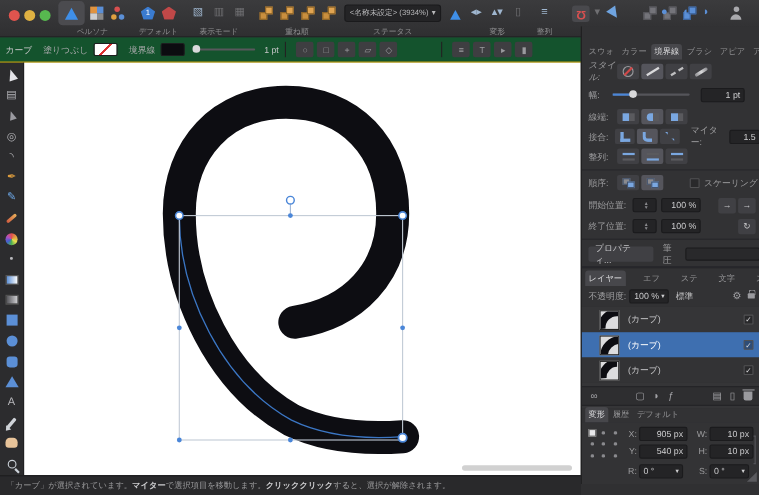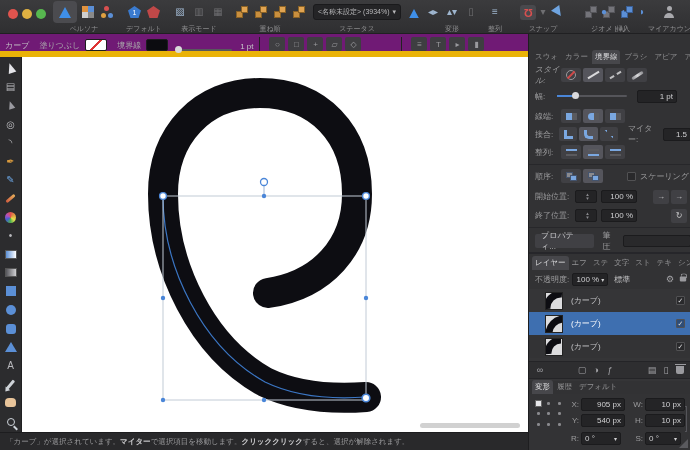--- a/index.html
+++ b/index.html
@@ -34,22 +34,22 @@
   .dots3 i{position:absolute;width:5px;height:5px;border-radius:50%;}
   .docdrop{height:16px;background:#242426;border:1px solid #1a1a1c;border-radius:3px;
      font-size:7px;color:#b9b9bb;display:flex;align-items:center;padding:0 4px;white-space:nowrap;}
   .magnet{color:#d85050;transform:rotate(180deg);font-size:11px;font-weight:bold;}
   .person{position:relative;width:12px;height:12px;}
   .person i{position:absolute;left:3.5px;top:0;width:5px;height:5px;border-radius:50%;background:#a9a9ad;}
   .person b{position:absolute;left:1px;bottom:0;width:10px;height:5px;border-radius:5px 5px 0 0;background:#a9a9ad;}
   .curico{width:0;height:0;border-left:5px solid transparent;border-right:5px solid transparent;border-top:10px solid #6fa4e0;transform:rotate(-35deg);}
 
   
-  #ctxbar{position:absolute;left:0;top:34px;width:528px;height:23px;background:#701a75;border-bottom:6px solid #eab308;
-     display:flex;align-items:flex-end;font-size:8px;color:#a9a9ab;}
+  #ctxbar{position:absolute;left:0;top:34px;width:528px;height:23px;background:#14532d;border-bottom:1px solid #eab308;
+     display:flex;align-items:center;font-size:8px;color:#a9a9ab;}
   .swatch{width:22px;height:12px;border:1px solid #1d1d1f;border-radius:2px;}
   .sw-none{background:linear-gradient(135deg,#fff 45%,#d33 45%,#d33 55%,#fff 55%);}
   .sw-black{background:#0c0c10;}
   .slider{position:relative;width:56px;height:2px;background:#58585c;border-radius:1px;}
   .slider i{position:absolute;left:-1px;top:-3px;width:7px;height:7px;border-radius:50%;background:#d9d9db;}
   .cbtn{width:16px;height:14px;background:#3e3e41;border-radius:2px;margin-left:3px;
      display:flex;align-items:center;justify-content:center;font-size:8px;color:#9a9a9e;}
   .vsep{width:1px;height:14px;background:#222;margin:0 6px;}
 
   
@@ -70,21 +70,21 @@
   .eyed:after{content:"";position:absolute;left:-1.5px;bottom:-3px;border-left:3px solid transparent;border-right:3px solid transparent;border-top:4px solid #cfd3d8;}
   .hand{width:11px;height:9px;background:#e8c49a;border-radius:4px 4px 3px 3px;}
   .mag{position:relative;width:8px;height:8px;border:1.6px solid #cdd3da;border-radius:50%;}
   .mag:after{content:"";position:absolute;right:-4px;bottom:-4px;width:5px;height:2px;background:#cdd3da;transform:rotate(45deg);}
 
   
   #canvas{position:absolute;left:22px;top:57px;width:506px;height:375px;background:#ffffff;}
   #hscroll{position:absolute;left:398px;top:366px;width:100px;height:5px;border-radius:3px;background:#c9c9c9;opacity:.85;}
 
   
-  #rightpanel{position:absolute;left:528px;top:34px;width:162px;height:416px;background:#323234;border-left:1px solid #1e1e20;font-size:8px;}
+  #rightpanel{position:absolute;left:528px;top:24px;width:162px;height:416px;background:#323234;border-left:1px solid #1e1e20;font-size:8px;}
   .ptabs{position:absolute;left:0;width:162px;display:flex;align-items:flex-end;gap:1px;padding-left:3px;color:#939395;font-size:7.5px;}
   .ptab{padding:2px 3px;white-space:nowrap;}
   .ptab.active{background:#47474b;color:#dedee0;border-radius:3px 3px 0 0;}
   .prow{position:absolute;left:0;width:162px;display:flex;align-items:center;color:#aeaeb0;}
   .plabel{color:#9c9c9e;}
   .fbox{background:#242426;border:1px solid #1b1b1d;border-radius:2px;color:#cfcfd1;
      display:flex;align-items:center;justify-content:flex-end;padding:0 3px;height:13px;font-size:8px;}
   .mbtn{width:20px;height:14px;background:#404044;border-radius:2px;margin-right:2px;display:flex;align-items:center;justify-content:center;}
   .mbtn.sel{background:#55555c;}
   .diag{width:13px;height:2px;background:#d9d9db;transform:rotate(-32deg);}
@@ -558,21 +558,21 @@
     <div class="abs" style="left:0;top:193px;width:162px;height:1px;background:#27272a;"></div>
 
     <div class="prow" style="top:198px;height:18px;padding-left:6px;">
       <span class="pbtn">プロパティ...</span>
       <span class="plabel" style="margin-left:8px;">筆圧</span>
       <span style="margin-left:5px;width:68px;height:12px;background:#29292b;border:1px solid #1b1b1d;border-radius:2px;"></span>
     </div>
 
     <div class="abs" style="left:0;top:218px;width:162px;height:2px;background:#26262a;"></div>
 
-    <div class="ptabs" style="top:222px;gap:0;">
+    <div class="ptabs" style="top:222px;gap:13px;">
       <span class="ptab active">レイヤー</span>
       <span class="ptab">エフ</span>
       <span class="ptab">ステ</span>
       <span class="ptab">文字</span>
       <span class="ptab">スト</span>
       <span class="ptab">テキ</span>
       <span class="ptab">シン</span>
 
     </div>
 

